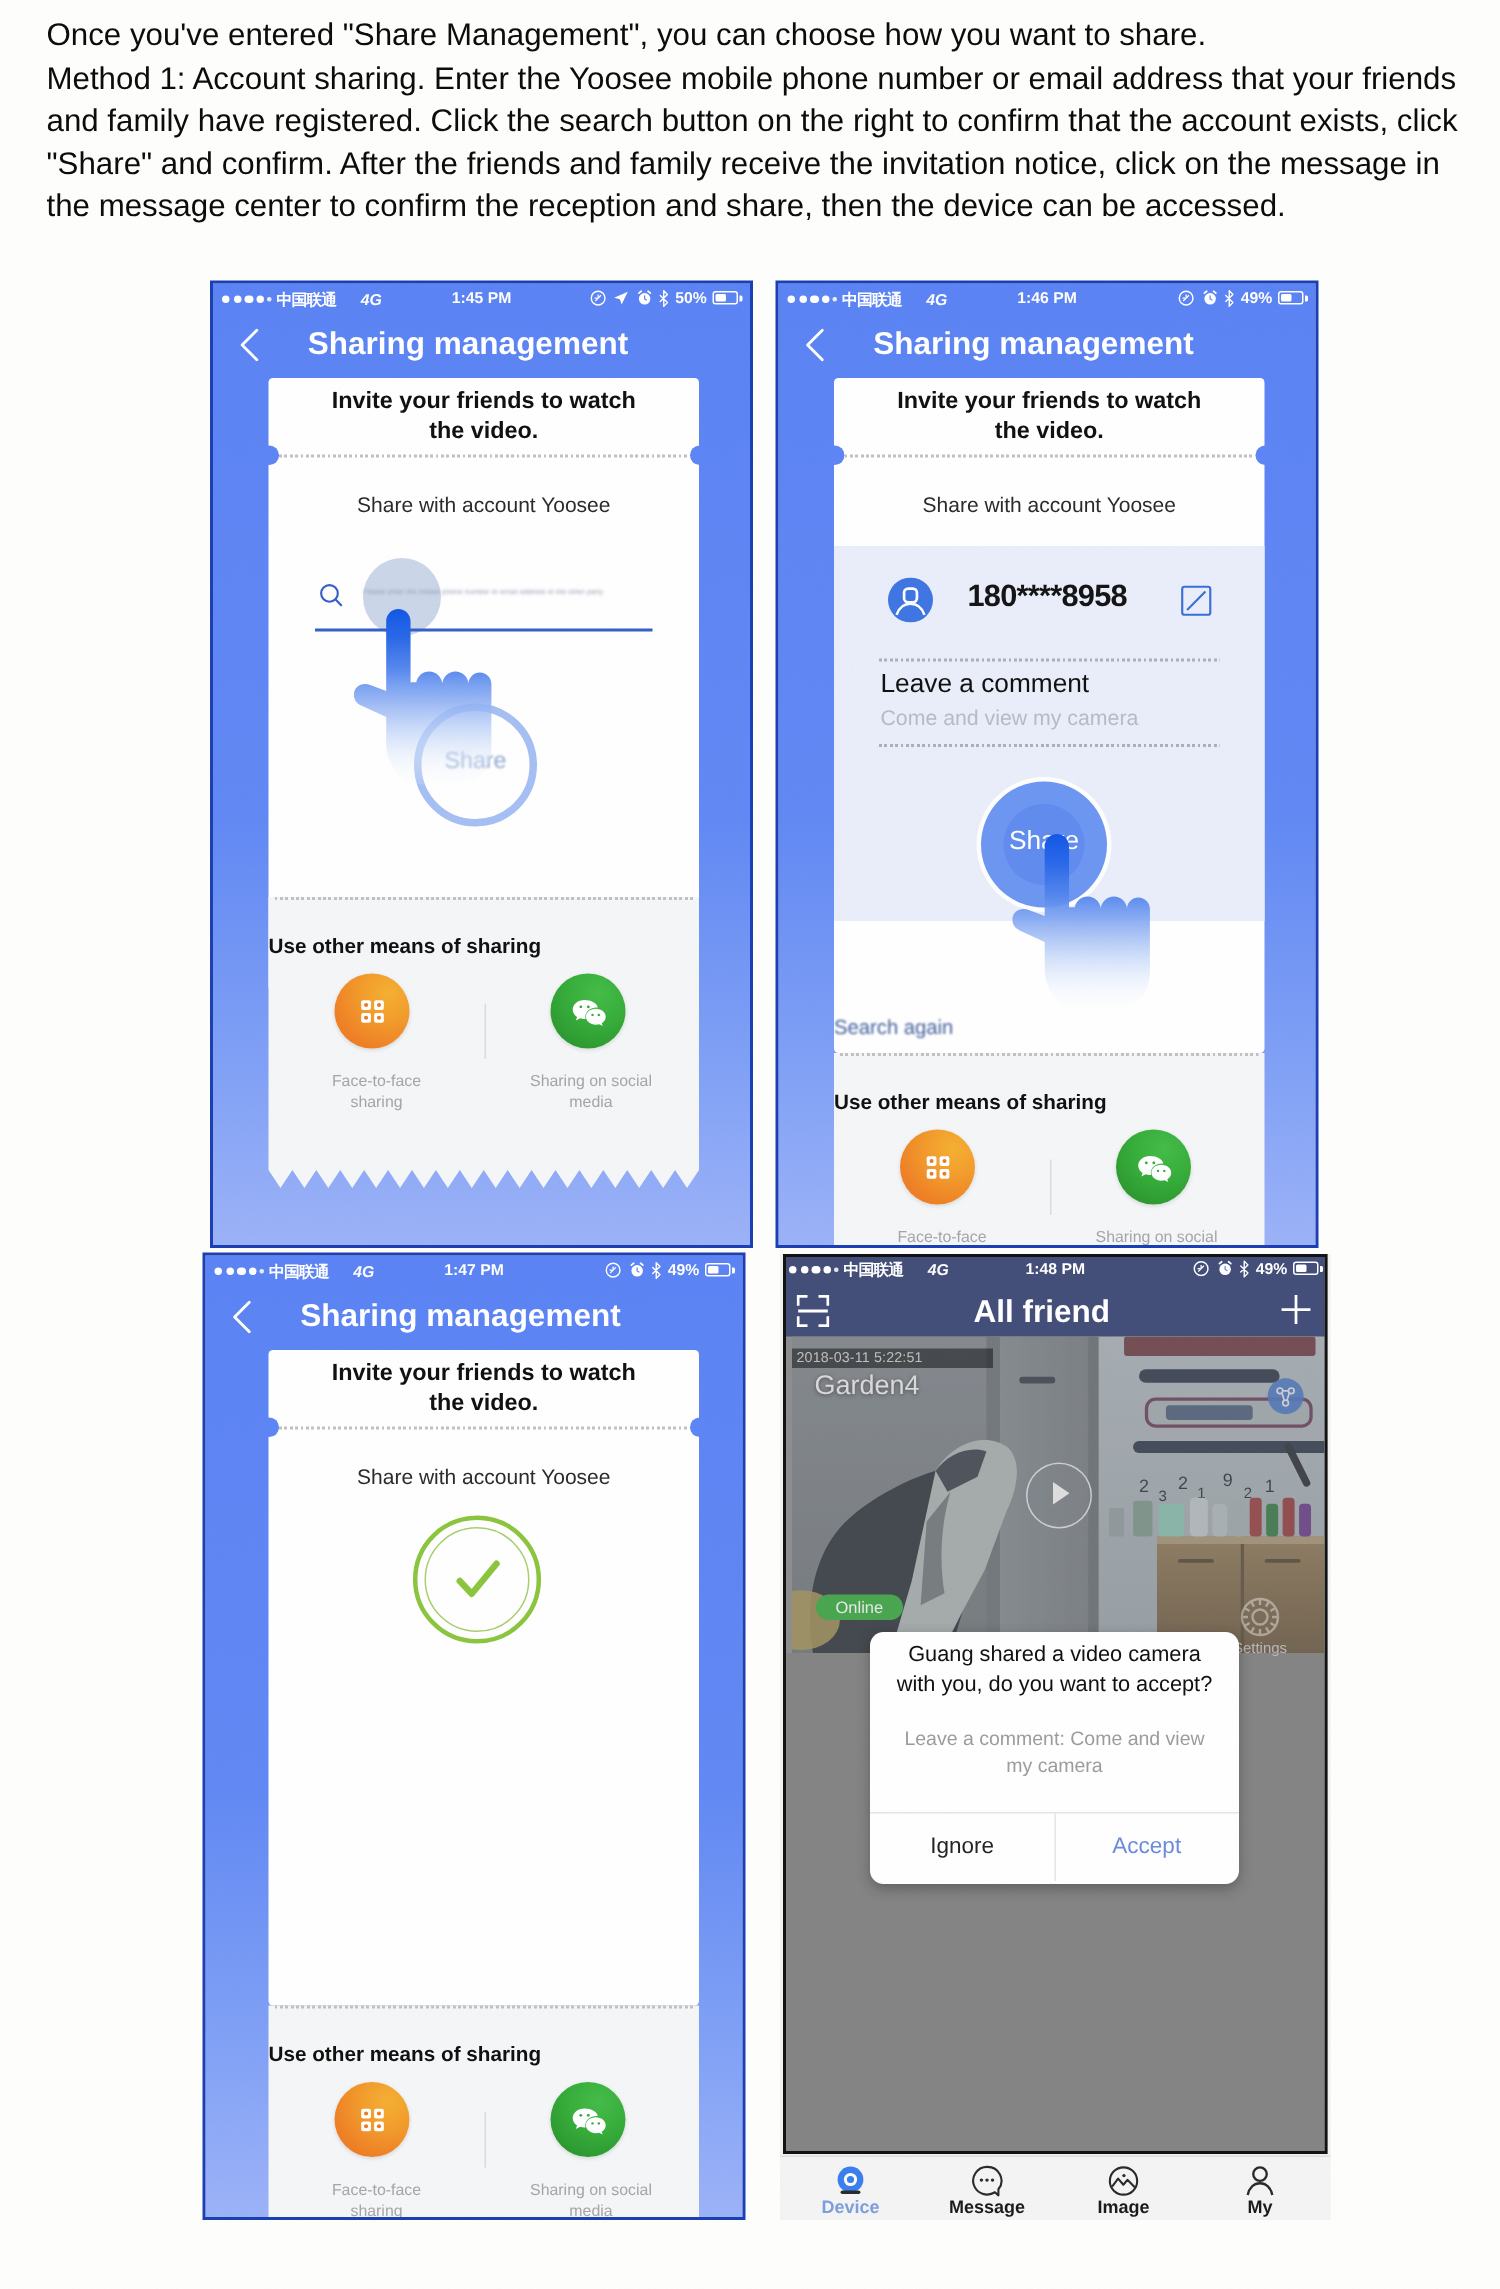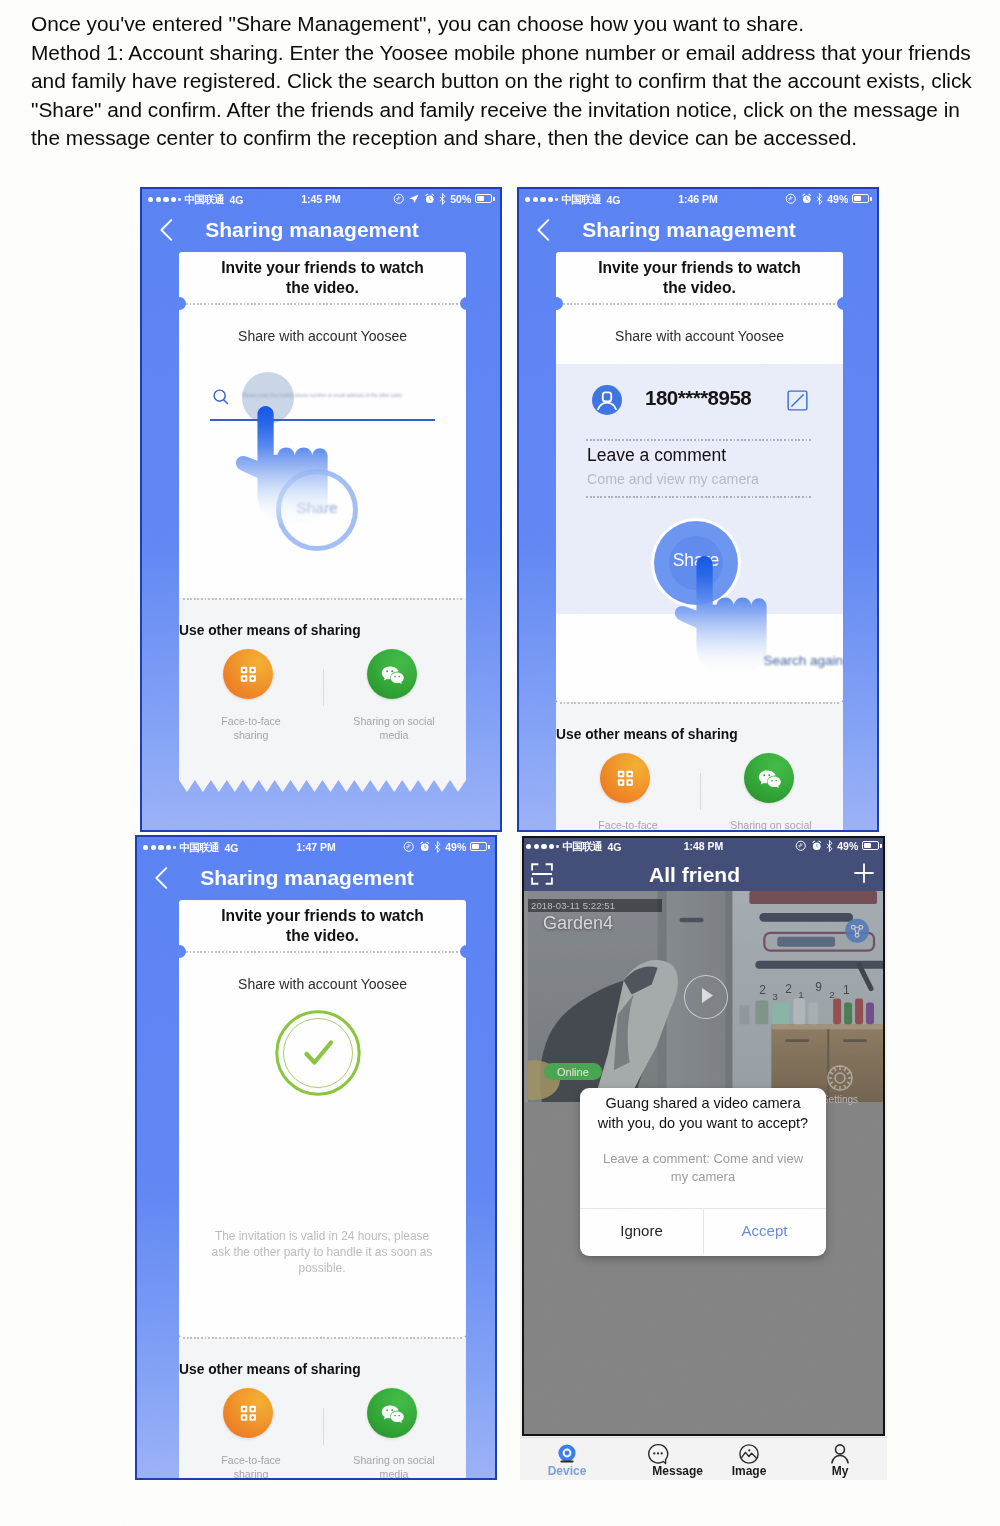--- a/index.html
+++ b/index.html
@@ -9,21 +9,21 @@
   #intro .ln{font-size:20.85px;line-height:28.6px;color:#0c0c0c;white-space:nowrap;}
   .phone{position:absolute;overflow:hidden;background:linear-gradient(to bottom,#5c84f4 0%,#6189f4 55%,#7fa0f6 80%,#9db3f8 100%);box-sizing:border-box;border:2px solid #1c3fb5;}
   .phone.dark{background:#37406b;}
   .statusbar{position:absolute;left:0;top:0;width:100%;height:19px;color:#fff;font-weight:bold;}
   .phone>*{}
   .sb-left{position:absolute;left:6px;top:3.5px;display:flex;align-items:center;gap:2.5px;}
   .sb-dots{display:flex;gap:2.2px;align-items:center;}
   .sb-dots i{width:5.4px;height:5.4px;border-radius:50%;background:#fff;display:block;}
   .sb-dots i.hollow{background:#fff;border:none;width:2.6px;height:2.6px;opacity:.85;}
   .sb-carrier{font-size:10.5px;letter-spacing:-0.6px;margin-left:1px;}
-  .sb-net{font-size:10.5px;margin-left:3px;}
+  .sb-net{font-size:10.5px;margin-left:14px;font-style:italic;}
   .sb-time{position:absolute;left:0;right:0;top:4px;text-align:center;font-size:10.5px;}
   .sb-right{position:absolute;right:5px;top:3.5px;display:flex;align-items:center;gap:4px;}
   .sb-batt{display:flex;align-items:center;gap:1.2px;}
   .batt-body{width:17px;height:9px;border:1.1px solid #fff;border-radius:2px;position:relative;box-sizing:border-box;}
   .batt-body b{position:absolute;left:0.8px;top:0.8px;bottom:0.8px;display:block;background:#fff;border-radius:1px;}
   .batt-tip{width:1.6px;height:4px;background:#fff;border-radius:0 1px 1px 0;}
   .navbar{position:absolute;left:0;top:19px;width:100%;height:33px;}
   .nav-title{position:absolute;left:0;right:18px;top:10px;text-align:center;color:#fff;font-size:21px;font-weight:bold;}
   .nav-back{position:absolute;left:17px;top:10px;width:14px;height:23px;}
   .ticket{position:absolute;background:#fff;}
@@ -244,21 +244,21 @@
           <stop offset="16%" stop-color="#2a68e9" stop-opacity="1"></stop>
         <stop offset="34%" stop-color="#5285ee" stop-opacity="0.97"></stop>
           <stop offset="52%" stop-color="#8badf3" stop-opacity="0.88"></stop>
         <stop offset="70%" stop-color="#bdd2f8" stop-opacity="0.70"></stop>
           <stop offset="85%" stop-color="#e2ecfc" stop-opacity="0.45"></stop>
         <stop offset="100%" stop-color="#f7fafe" stop-opacity="0.12"></stop>
         </linearGradient>
       </defs>
       <path d="M33.5 0 C28.6 0 24.6 4 24.6 8.9 L24.6 60 L13 55.5 C6.5 53.2 1 57 1 62.6 C1 66 3 69 6.3 70.5 L24.6 79 L24.6 98 C24.6 116.5 37 128.5 53.5 128.5 L73.5 128.5 C90.5 128.5 101.5 117.5 101.5 100.5 L101.5 54.8 C101.5 50.2 97.7 46.4 93.1 46.4 C88.6 46.4 85 49.9 84.8 54.3 C84.3 49.4 80.2 45.6 75.2 45.6 C70.2 45.6 66.1 49.4 65.6 54.3 C65.1 49.4 61 45.6 56 45.6 C51.3 45.6 47.4 49 46.6 53.5 L42.4 53.5 L42.4 8.9 C42.4 4 38.4 0 33.5 0 Z" fill="url(#taphandcursor2)"></path>
     </svg>
-<div class="blurtxt2" style="position:absolute;left:37px;top:464px;width:287px;text-align:right;font-size:13.5px;color:#46639f">Search again</div>
+<div class="blurtxt2" style="position:absolute;left:37px;top:488px;width:287px;text-align:left;font-size:13.5px;color:#46639f">Search again</div>
 <div class="means" style="left:37px;top:513px;width:287px;height:132px"></div>
 <div class="dotline" style="left:41px;width:279px;top:513px"></div>
 <div class="means-title" style="left:37px;width:287px;top:538px">Use other means of sharing</div>
 <div class="means-ico" style="left:81px;top:564px;width:50px;height:50px;background:radial-gradient(circle at 72% 26%,#f5b133 0%,#f29b2c 38%,#ef7f26 75%,#ed7523 100%);box-shadow:0 1px 3px rgba(0,0,0,.13)">
       <svg width="50" height="50" viewBox="0 0 50 50" style="position:absolute;left:0;top:0">
         <g fill="#fff">
           <rect x="17.8" y="17.8" width="6.5" height="6.5" rx="1.3"></rect>
           <rect x="26.4" y="17.8" width="6.5" height="6.5" rx="1.3"></rect>
         <rect x="17.8" y="26.3" width="6.5" height="6.5" rx="1.3"></rect>
           <rect x="26.4" y="26.3" width="6.5" height="6.5" rx="1.3"></rect>
@@ -334,21 +334,20 @@
 <div class="tk-head" style="left:42px;width:287px;top:69px"><span>Invite your friends to watch</span><br><span>the video.</span></div>
 <div class="dotline" style="left:49px;width:273px;top:114px"></div>
 <div class="notch" style="left:35.5px;top:107.5px"></div>
 <div class="notch" style="left:322.5px;top:107.5px"></div>
 <div class="tk-sub" style="left:42px;width:287px;top:139px">Share with account Yoosee</div>
 <svg width="88" height="88" viewBox="0 0 88 88" style="position:absolute;left:137px;top:172px">
       <circle cx="44" cy="44" r="41.2" fill="none" stroke="#8cc63f" stroke-width="3"></circle>
       <circle cx="44" cy="44" r="34.5" fill="none" stroke="#aacf6f" stroke-width="1"></circle>
       <path d="M32.5 45 L40.5 53.5 L57 33.5" fill="none" stroke="#8cc63f" stroke-width="4.3" stroke-linecap="round" stroke-linejoin="round"></path>
     </svg>
-<div style="position:absolute;left:72px;top:391px;width:226px;text-align:center;font-size:11.9px;line-height:16.2px;color:#bdbdbd">The invitation is valid in 24 hours, please ask the other party to handle it as soon as possible.</div>
 <div class="means" style="left:42px;top:500px;width:287px;height:145px"></div>
 <div class="dotline" style="left:46px;width:279px;top:500px"></div>
 <div class="means-title" style="left:42px;width:287px;top:525px">Use other means of sharing</div>
 <div class="means-ico" style="left:86px;top:551px;width:50px;height:50px;background:radial-gradient(circle at 72% 26%,#f5b133 0%,#f29b2c 38%,#ef7f26 75%,#ed7523 100%);box-shadow:0 1px 3px rgba(0,0,0,.13)">
       <svg width="50" height="50" viewBox="0 0 50 50" style="position:absolute;left:0;top:0">
         <g fill="#fff">
           <rect x="17.8" y="17.8" width="6.5" height="6.5" rx="1.3"></rect>
           <rect x="26.4" y="17.8" width="6.5" height="6.5" rx="1.3"></rect>
         <rect x="17.8" y="26.3" width="6.5" height="6.5" rx="1.3"></rect>
           <rect x="26.4" y="26.3" width="6.5" height="6.5" rx="1.3"></rect>
@@ -547,21 +546,21 @@
       <circle cx="12" cy="11" r="2.4" fill="#3b7ff0"></circle>
       <path d="M6.5 19.5h11" stroke="#2b2b2b" stroke-width="2.2" stroke-linecap="round"></path>
     </svg>
 <div style="position:absolute;left:2px;top:628px;width:90px;text-align:center;font-size:12px;font-weight:bold;color:#7d9fdc">Device</div>
 <svg width="24" height="24" viewBox="0 0 24 24" style="position:absolute;left:126px;top:606px">
       <path d="M12 2.6 A9.4 9.2 0 1 0 17.3 19.5 L19.6 21.6 L19.6 17.5 A9.4 9.2 0 0 0 12 2.6 Z" fill="none" stroke="#2b2b2b" stroke-width="1.4" stroke-linejoin="round"></path>
       <circle cx="8.3" cy="11.4" r="1.15" fill="#2b2b2b"></circle>
       <circle cx="12" cy="11.4" r="1.15" fill="#2b2b2b"></circle>
       <circle cx="15.7" cy="11.4" r="1.15" fill="#2b2b2b"></circle>
     </svg>
-<div style="position:absolute;left:93px;top:628px;width:90px;text-align:right;font-size:12px;font-weight:bold;color:#1b1b1b">Message</div>
+<div style="position:absolute;left:93px;top:628px;width:90px;text-align:center;font-size:12px;font-weight:bold;color:#1b1b1b">Message</div>
 <svg width="24" height="24" viewBox="0 0 24 24" style="position:absolute;left:217px;top:606px">
       <circle cx="12" cy="12" r="9.1" fill="none" stroke="#2b2b2b" stroke-width="1.4"></circle>
       <path d="M4.8 15.3 L8.4 10.4 L11.9 14.5 L14.6 11.2 L19.2 15.8" fill="none" stroke="#2b2b2b" stroke-width="1.4" stroke-linejoin="round" stroke-linecap="round"></path>
       <circle cx="12.3" cy="8.4" r="1.1" fill="#2b2b2b"></circle>
     </svg>
 <div style="position:absolute;left:184px;top:628px;width:90px;text-align:center;font-size:12px;font-weight:bold;color:#1b1b1b">Image</div>
 <svg width="24" height="24" viewBox="0 0 24 24" style="position:absolute;left:308px;top:606px">
       <circle cx="12" cy="7.4" r="4.5" fill="none" stroke="#2b2b2b" stroke-width="1.6"></circle>
       <path d="M3.8 21.4 C4.8 16.4 8 13.5 12 13.5 C16 13.5 19.2 16.4 20.2 21.4" fill="none" stroke="#2b2b2b" stroke-width="1.6"></path>
     </svg>

